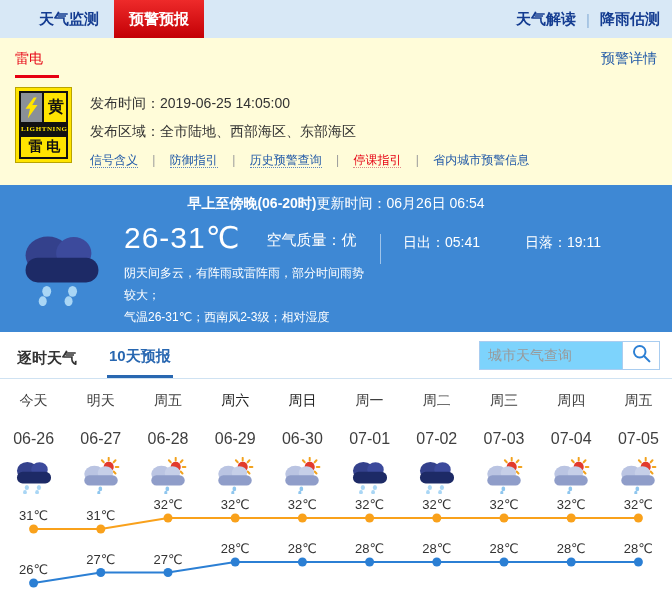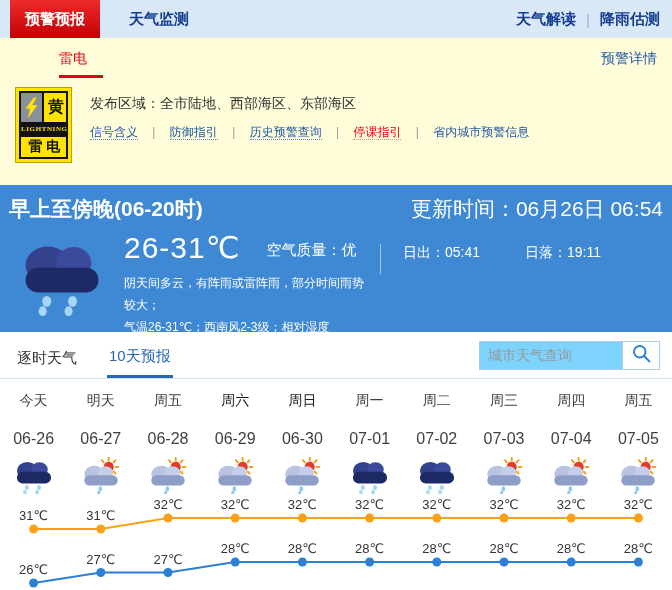--- a/index.html
+++ b/index.html
@@ -12,57 +12,57 @@
   .topnav .lpad{width:10px;}
   .nav-tab{display:flex;align-items:center;padding:0 15px;cursor:pointer;}
   .nav-tab.red{background:linear-gradient(180deg,#ee2a2a,#c30005);color:#fff;}
   .nav-tab.plain{color:#143c91;margin-left:14px;}
   .nav-right{margin-left:auto;display:flex;align-items:center;padding-right:12px;color:#143c91;}
   .nav-right a{color:#143c91;text-decoration:none;cursor:pointer;}
   .nav-right .sep{color:#8fb3da;margin:0 10px;font-weight:normal;}
 
   
   .alert-panel{height:147px;background:#fffcd9;padding:10px 15px 0;}
-  .alert-head{display:flex;justify-content:space-between;align-items:flex-start;font-size:14px;margin-left:44px;}
+  .alert-head{display:flex;justify-content:space-between;align-items:flex-start;font-size:14px;}
   .alert-type{color:#e60012;display:inline-block;padding:2px 16px 7px 0;border-bottom:3px solid #e60012;}
   .alert-detail{color:#2159a7;text-decoration:none;cursor:pointer;margin-top:2px;}
   .alert-body{display:flex;margin-top:9px;}
   .warn-sign{width:57px;height:76px;background:#ffe400;border:1px solid #b9a400;padding:3px;flex-shrink:0;}
   .warn-inner{width:100%;height:100%;border:2px solid #111;display:grid;grid-template-rows:29px 13px 1fr;background:#ffe400;}
   .warn-top{display:grid;grid-template-columns:1fr 1fr;}
   .warn-bolt{background:#8a9097;border-right:2px solid #111;display:flex;align-items:center;justify-content:center;}
   .warn-level{display:flex;align-items:center;justify-content:center;font-weight:bold;font-size:16px;color:#111;}
   .warn-en{background:#111;color:#ffe400;font-size:7px;font-weight:bold;letter-spacing:.6px;display:flex;align-items:center;justify-content:center;font-family:Liberation Serif, serif;}
   .warn-type{border-top:2px solid #111;display:flex;align-items:center;justify-content:center;font-weight:bold;font-size:14px;color:#111;}
   .alert-info{margin-left:18px;font-size:14px;padding-top:2px;}
   .alert-info .line{line-height:28px;color:#333;}
   .alert-links{margin-top:7px;font-size:12px;white-space:nowrap;}
   .alert-links a{color:#2159a7;text-decoration:none;border-bottom:1px dotted #5b84c0;cursor:pointer;}
   .alert-links a.red{color:#e60012;border-bottom-color:#e08787;}
   .alert-links a.nounder{border-bottom:none;}
   .alert-links .sep{color:#9a9a9a;margin:0 11px;}
 
   
   .weather-panel{height:147px;background:#3e88d4;color:#fff;padding-top:10px;overflow:hidden;}
-  .wp-head{display:flex;justify-content:space-between;padding:0 9px;font-size:21px;}
+  .wp-head{display:flex;justify-content:center;padding:0 9px;font-size:14px;}
   .wp-period{font-weight:bold;}
   .wp-body{display:flex;align-items:flex-start;margin-top:5px;}
   .wp-icon{width:124px;display:flex;justify-content:center;padding-top:8px;flex-shrink:0;}
   .wp-center{width:246px;flex-shrink:0;}
   .temp-row{display:flex;align-items:center;margin-top:2px;}
   .temp-range{font-size:30px;letter-spacing:1px;}
   .air{font-size:15px;margin-left:26px;margin-top:6px;}
   .desc{font-size:12px;line-height:22px;margin-top:7px;}
   .sunmoon{margin-left:10px;border-left:1px solid rgba(255,255,255,.5);padding-left:22px;margin-top:16px;font-size:14px;}
   .sm-row{display:flex;margin-bottom:12px;}
   .sm-item{width:122px;white-space:nowrap;}
 
   
   .tabs-row{height:47px;display:flex;align-items:stretch;border-bottom:1px solid #cfe2f2;background:#fff;}
-  .tab{display:flex;align-items:center;font-size:15px;color:#333;cursor:pointer;padding:6px 2px 0;}
+  .tab{display:flex;align-items:center;font-size:15px;color:#333;cursor:pointer;padding:6px 2px 0;font-weight:bold;}
   .tab.first{margin-left:15px;}
   .tab+.tab{margin-left:28px;}
   .tab.active{color:#2867b1;border-bottom:3px solid #2867b1;}
   .search-wrap{margin-left:auto;display:flex;align-items:center;margin-right:12px;}
   .search-wrap input{width:144px;height:29px;border:1px solid #a9cdf0;padding:0 8px;font-size:14px;color:#333;outline:none;font-family:inherit;background:#7dd3fc;}
   .search-wrap input::placeholder{color:#999;}
   .search-btn{width:37px;height:29px;border:1px solid #a9cdf0;border-left:none;background:#fff;display:flex;align-items:center;justify-content:center;cursor:pointer;}
 
   
   .forecast{padding-top:13px;background:#fff;}
@@ -73,22 +73,22 @@
   .fc-icon{margin-top:9px;height:38px;display:flex;align-items:flex-start;justify-content:center;}
   .chart-wrap{margin-top:2px;}
 </style>
 </head>
 <body>
 
 <div class="page">
 
   <div class="topnav">
     <div class="lpad"></div>
+    <div class="nav-tab plain">天气监测</div>
     <div class="nav-tab red">预警预报</div>
-    <div class="nav-tab plain">天气监测</div>
     <div class="nav-right">
       <a>天气解读</a>
       <span class="sep">|</span>
       <a>降雨估测</a>
     </div>
   </div>
 
   <div class="alert-panel">
     <div class="alert-head">
       <span class="alert-type">雷电</span>
@@ -103,20 +103,23 @@
                   <polygon points="13,0 2,15 8,15 5,28 18,10 11,10 17,0" fill="#ffe400"></polygon>
                 </svg>
             </div>
             <div class="warn-level">黄</div>
           </div>
           <div class="warn-en">LIGHTNING</div>
           <div class="warn-type">雷 电</div>
         </div>
       </div>
       <div class="alert-info">
+        <div class="line">
+          <span>发布时间：</span><span>2019-06-25 14:05:00</span>
+        </div>
         <div class="line">
           <span>发布区域：</span><span>全市陆地、西部海区、东部海区</span>
         </div>
         <div class="alert-links">
           <a>信号含义</a>
           <span class="sep">|</span>
           <a>防御指引</a>
           <span class="sep">|</span>
           <a>历史预警查询</a>
           <span class="sep">|</span>

